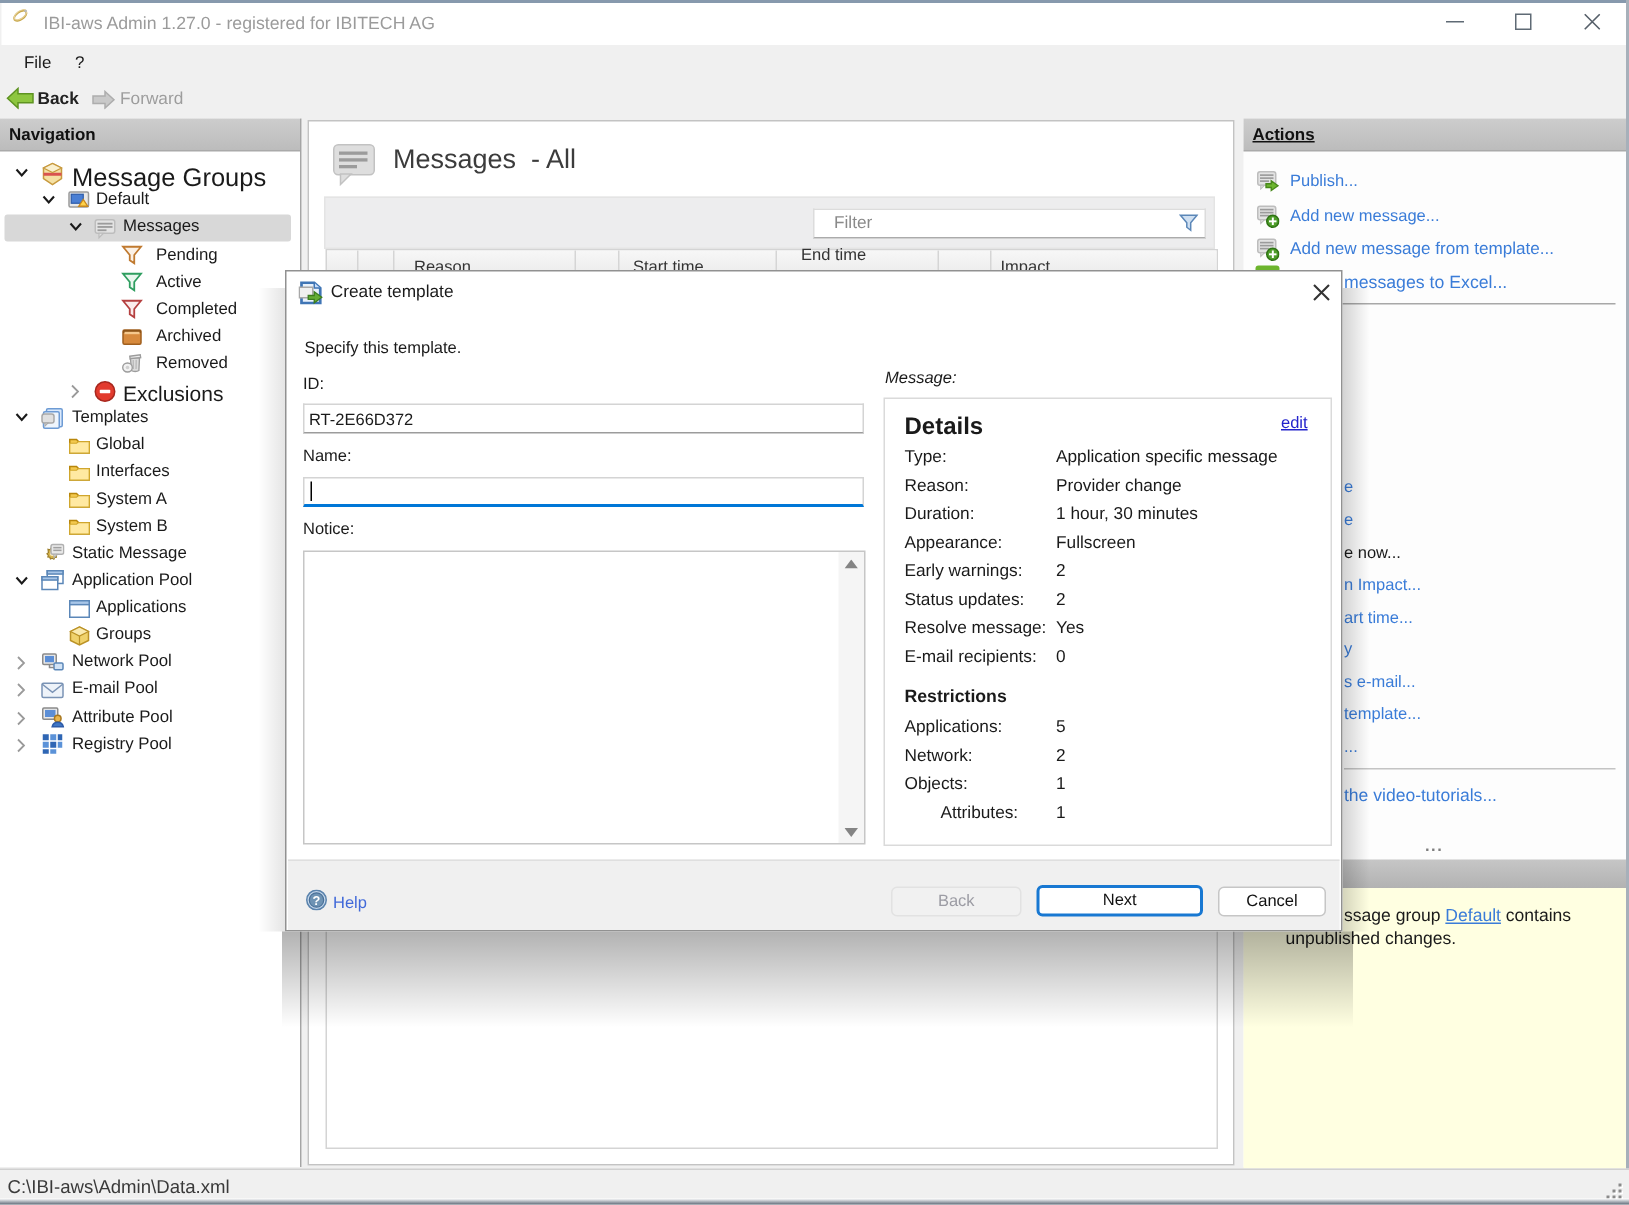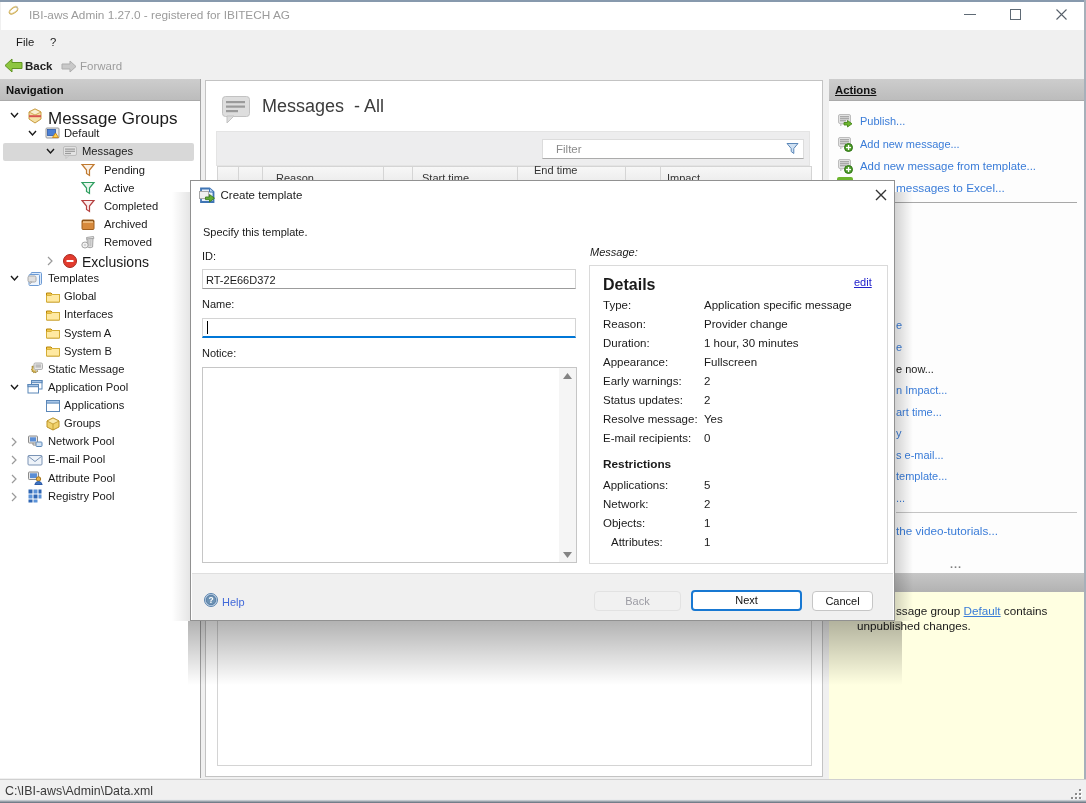--- a/index.html
+++ b/index.html
@@ -474,30 +474,30 @@
       <div class="r" style="left:513px;top:251px;font-size:11.5px;">0</div>
     </div>
   <div class="r" style="left:412px;top:276px;font-weight:bold;font-size:11.8px;">Restrictions</div>
   <div id="restrictions">
       <div class="r" style="left:412px;top:298px;font-size:11.5px;">Applications:</div>
       <div class="r" style="left:513px;top:298px;font-size:11.5px;">5</div>
       <div class="r" style="left:412px;top:317px;font-size:11.5px;">Network:</div>
       <div class="r" style="left:513px;top:317px;font-size:11.5px;">2</div>
       <div class="r" style="left:412px;top:336px;font-size:11.5px;">Objects:</div>
       <div class="r" style="left:513px;top:336px;font-size:11.5px;">1</div>
-      <div class="r" style="left:420px;top:355px;font-size:11.5px;">Attributes:</div>
+      <div class="r" style="left:436px;top:355px;font-size:11.5px;">Attributes:</div>
       <div class="r" style="left:513px;top:355px;font-size:11.5px;">1</div>
     </div>
 
   <div class="r" style="left:1px;top:392px;width:701px;height:46px;background:#f0f0f0;border-top:1px solid #dfdfdf;"></div>
   <div class="r" style="left:13px;top:412px;">
     <svg width="14" height="14" viewBox="0 0 14 14">
       <circle cx="7" cy="7" r="6.5" fill="#c3d6ea" stroke="#5a83ad" stroke-width="1"></circle>
       <circle cx="7" cy="7" r="4.8" fill="#6e93b4" stroke="#4a7199" stroke-width="0.8"></circle>
       <text x="7" y="10" font-size="8.5" font-weight="bold" text-anchor="middle" fill="#ffffff" font-family="Liberation Sans">?</text>
     </svg>
   </div>
   <div class="r" style="left:31px;top:414.5px;color:#4169d9;">Help</div>
 
   <div class="r" style="left:403px;top:409.5px;width:87px;height:20px;background:#f1f1f1;border:1px solid #e2e2e2;box-sizing:border-box;border-radius:4px;text-align:center;line-height:18px;color:#9c9ca4;">Back</div>
   <div class="r" style="left:500px;top:409px;width:111px;height:20.5px;background:#ffffff;border:2px solid #1878d2;box-sizing:border-box;border-radius:4px;text-align:center;line-height:16.5px;color:#111;">Next</div>
-  <div class="r" style="left:621px;top:409.5px;width:61px;height:20px;background:#ffffff;border:1px solid #c6c6c6;box-sizing:border-box;border-radius:4px;text-align:center;line-height:18px;color:#111;">Cancel</div>
+  <div class="r" style="left:621px;top:409.5px;width:72px;height:20px;background:#ffffff;border:1px solid #c6c6c6;box-sizing:border-box;border-radius:4px;text-align:center;line-height:18px;color:#111;">Cancel</div>
 </div>
 
 </body></html>

